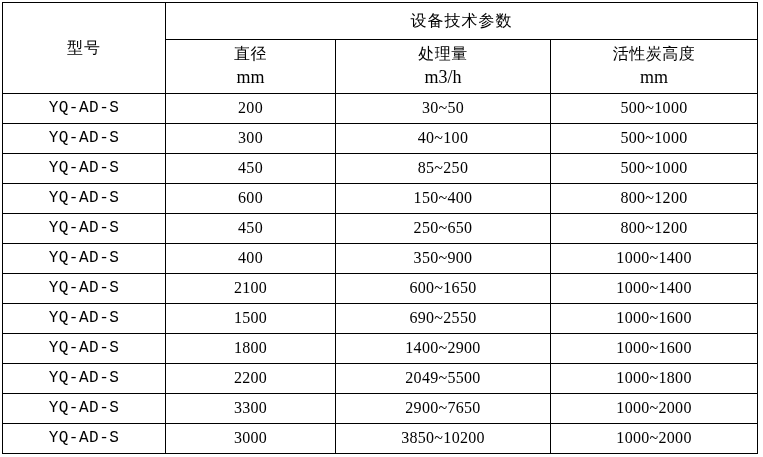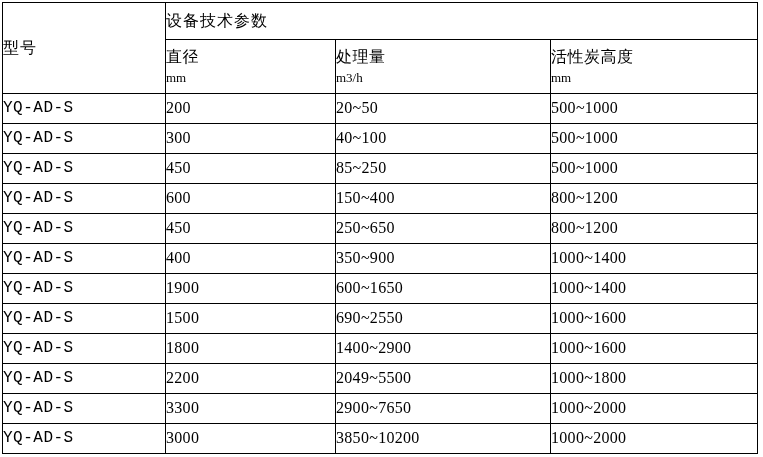--- a/index.html
+++ b/index.html
@@ -21,21 +21,21 @@
     box-sizing: border-box;
     padding: 2px 3px 3px 2px;
   }
   table.spec {
     border-collapse: collapse;
     width: 755px;
     table-layout: fixed;
   }
   table.spec td, table.spec th {
     border: 1px solid #000000;
-    text-align: left;
+    text-align: center;
     vertical-align: middle;
     font-weight: normal;
     font-size: 16px;
     padding: 0;
     line-height: 1.05;
   }
   col.c-model { width: 163px; }
   col.c-dia   { width: 170px; }
   col.c-flow  { width: 215px; }
   col.c-carb  { width: 207px; }
@@ -49,21 +49,21 @@
     font-size: 17px;
     letter-spacing: 1px;
   }
   .sub-head {
     height: 53px;
     font-size: 17px;
     letter-spacing: 0.5px;
   }
   .sub-head .unit {
     display: block;
-    font-size: 13px;
+    font-size: 18px;
     letter-spacing: 0;
     margin-top: 5px;
     font-family: "Liberation Serif", "DejaVu Serif", serif;
   }
   .sub-head .name {
     display: block;
   }
   tbody td {
     height: 29px;
     font-size: 16px;
@@ -102,21 +102,21 @@
         <th class="sub-head">
           <span class="name">活性炭高度</span>
           <span class="unit">mm</span>
         </th>
       </tr>
     </thead>
     <tbody>
       <tr>
         <td class="model">YQ-AD-S</td>
         <td>200</td>
-        <td>20~50</td>
+        <td>30~50</td>
         <td>500~1000</td>
       </tr>
       <tr>
         <td class="model">YQ-AD-S</td>
         <td>300</td>
         <td>40~100</td>
         <td>500~1000</td>
       </tr>
       <tr>
         <td class="model">YQ-AD-S</td>
@@ -137,21 +137,21 @@
         <td>800~1200</td>
       </tr>
       <tr>
         <td class="model">YQ-AD-S</td>
         <td>400</td>
         <td>350~900</td>
         <td>1000~1400</td>
       </tr>
       <tr>
         <td class="model">YQ-AD-S</td>
-        <td>1900</td>
+        <td>2100</td>
         <td>600~1650</td>
         <td>1000~1400</td>
       </tr>
       <tr>
         <td class="model">YQ-AD-S</td>
         <td>1500</td>
         <td>690~2550</td>
         <td>1000~1600</td>
       </tr>
       <tr>

